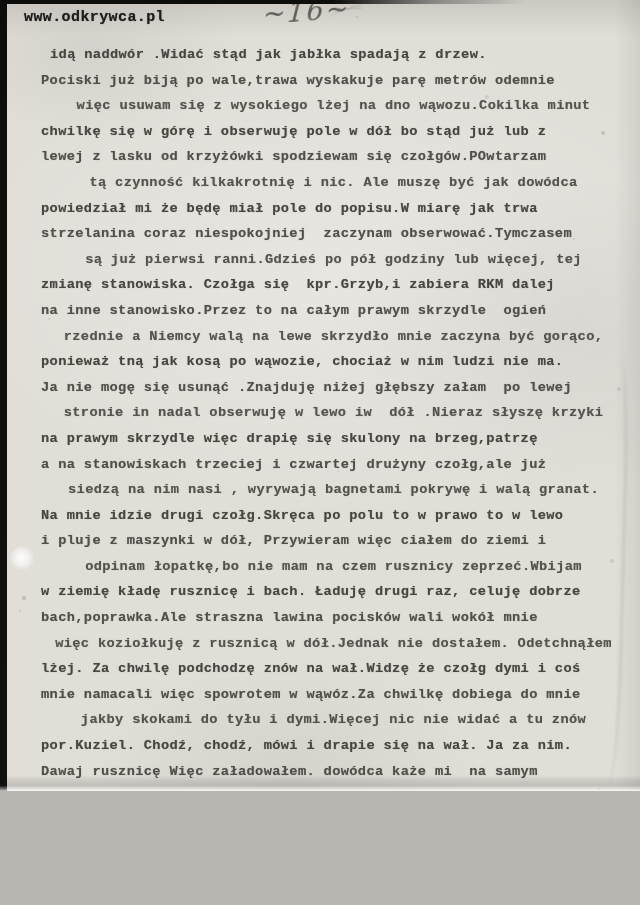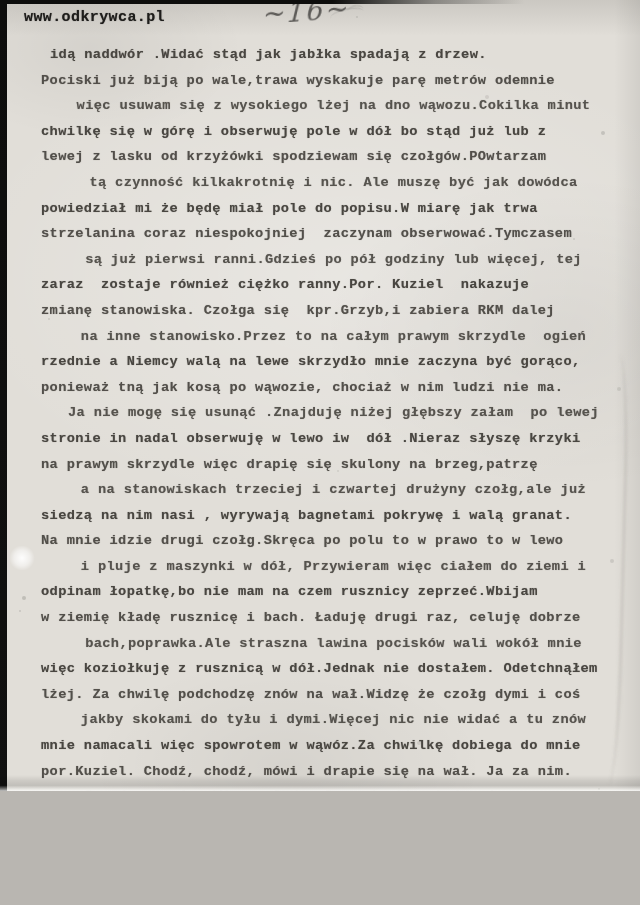--- a/index.html
+++ b/index.html
@@ -132,39 +132,38 @@
   <div class="body-text">
       <div class="text-line">idą naddwór .Widać stąd jak jabłka spadają z drzew.</div>
       <div class="text-line">Pociski już biją po wale,trawa wyskakuje parę metrów odemnie</div>
       <div class="text-line">więc usuwam się z wysokiego lżej na dno wąwozu.Cokilka minut</div>
       <div class="text-line">chwilkę się w górę i obserwuję pole w dół bo stąd już lub z</div>
       <div class="text-line">lewej z lasku od krzyżówki spodziewam się czołgów.POwtarzam</div>
       <div class="text-line">tą czynność kilkakrotnię i nic. Ale muszę być jak dowódca</div>
       <div class="text-line">powiedział mi że będę miał pole do popisu.W miarę jak trwa</div>
       <div class="text-line">strzelanina coraz niespokojniej  zaczynam obserwować.Tymczasem</div>
       <div class="text-line">są już pierwsi ranni.Gdzieś po pół godziny lub więcej, tej</div>
-      <div class="text-line">zaraz  zostaje również ciężko ranny.Por. Kuziel  nakazuje</div>
       <div class="text-line">zmianę stanowiska. Czołga się  kpr.Grzyb,i zabiera RKM dalej</div>
       <div class="text-line">na inne stanowisko.Przez to na całym prawym skrzydle  ogień</div>
       <div class="text-line">rzednie a Niemcy walą na lewe skrzydło mnie zaczyna być gorąco,</div>
       <div class="text-line">ponieważ tną jak kosą po wąwozie, chociaż w nim ludzi nie ma.</div>
       <div class="text-line">Ja nie mogę się usunąć .Znajduję niżej głębszy załam  po lewej</div>
       <div class="text-line">stronie in nadal obserwuję w lewo iw  dół .Nieraz słyszę krzyki</div>
       <div class="text-line">na prawym skrzydle więc drapię się skulony na brzeg,patrzę</div>
       <div class="text-line">a na stanowiskach trzeciej i czwartej drużyny czołg,ale już</div>
       <div class="text-line">siedzą na nim nasi , wyrywają bagnetami pokrywę i walą granat.</div>
       <div class="text-line">Na mnie idzie drugi czołg.Skręca po polu to w prawo to w lewo</div>
       <div class="text-line">i pluje z maszynki w dół, Przywieram więc ciałem do ziemi i</div>
       <div class="text-line">odpinam łopatkę,bo nie mam na czem rusznicy zeprzeć.Wbijam</div>
       <div class="text-line">w ziemię kładę rusznicę i bach. Ładuję drugi raz, celuję dobrze</div>
       <div class="text-line">bach,poprawka.Ale straszna lawina pocisków wali wokół mnie</div>
       <div class="text-line">więc koziołkuję z rusznicą w dół.Jednak nie dostałem. Odetchnąłem</div>
       <div class="text-line">lżej. Za chwilę podchodzę znów na wał.Widzę że czołg dymi i coś</div>
+      <div class="text-line">mnie namacali więc spowrotem w wąwóz.Za chwilkę dobiega do mnie</div>
       <div class="text-line">jakby skokami do tyłu i dymi.Więcej nic nie widać a tu znów</div>
-      <div class="text-line">mnie namacali więc spowrotem w wąwóz.Za chwilkę dobiega do mnie</div>
       <div class="text-line">por.Kuziel. Chodź, chodź, mówi i drapie się na wał. Ja za nim.</div>
       <div class="text-line">Dawaj rusznicę Więc załadowałem. dowódca każe mi  na samym</div>
     </div>
 
   <div class="hole"></div>
   <div class="fold"></div>
   <div class="specks"></div>
 
   <div class="edge-top"></div>
   <div class="edge-left"></div>

